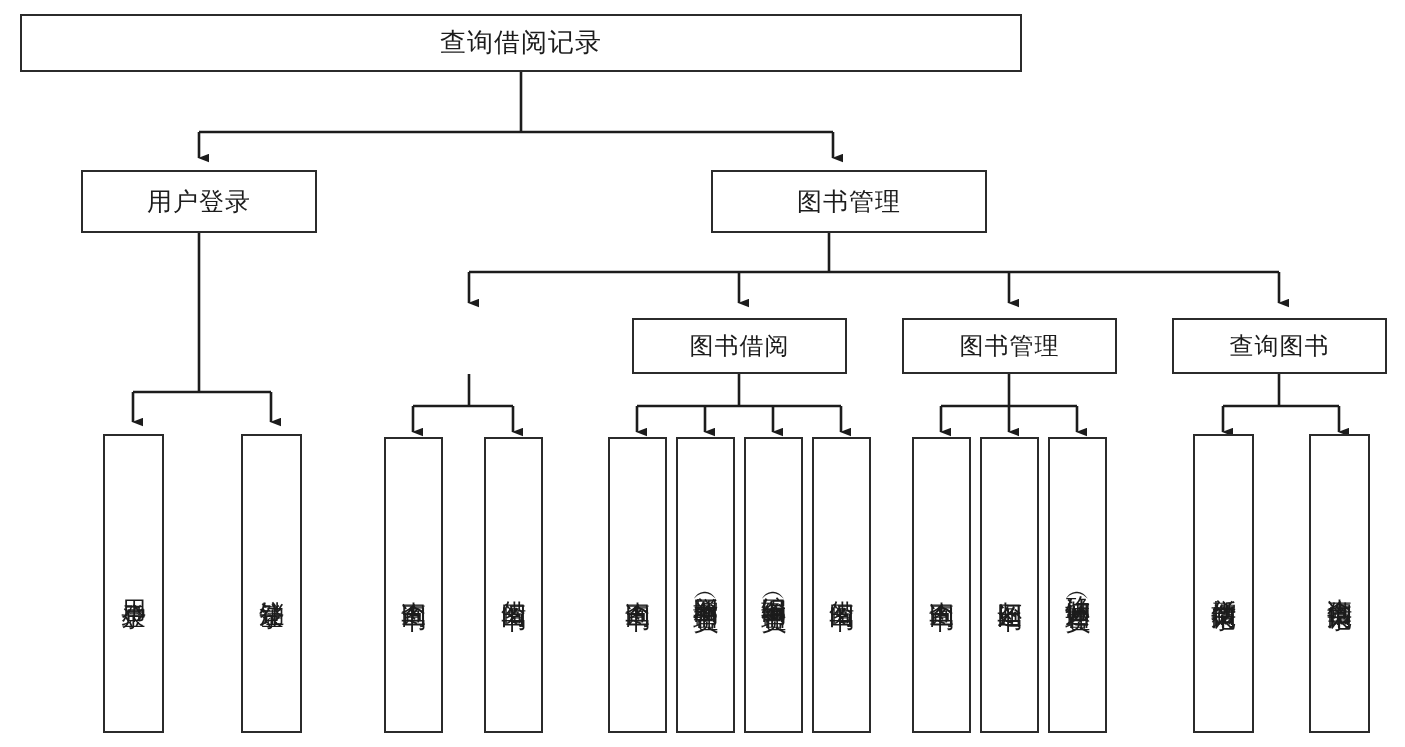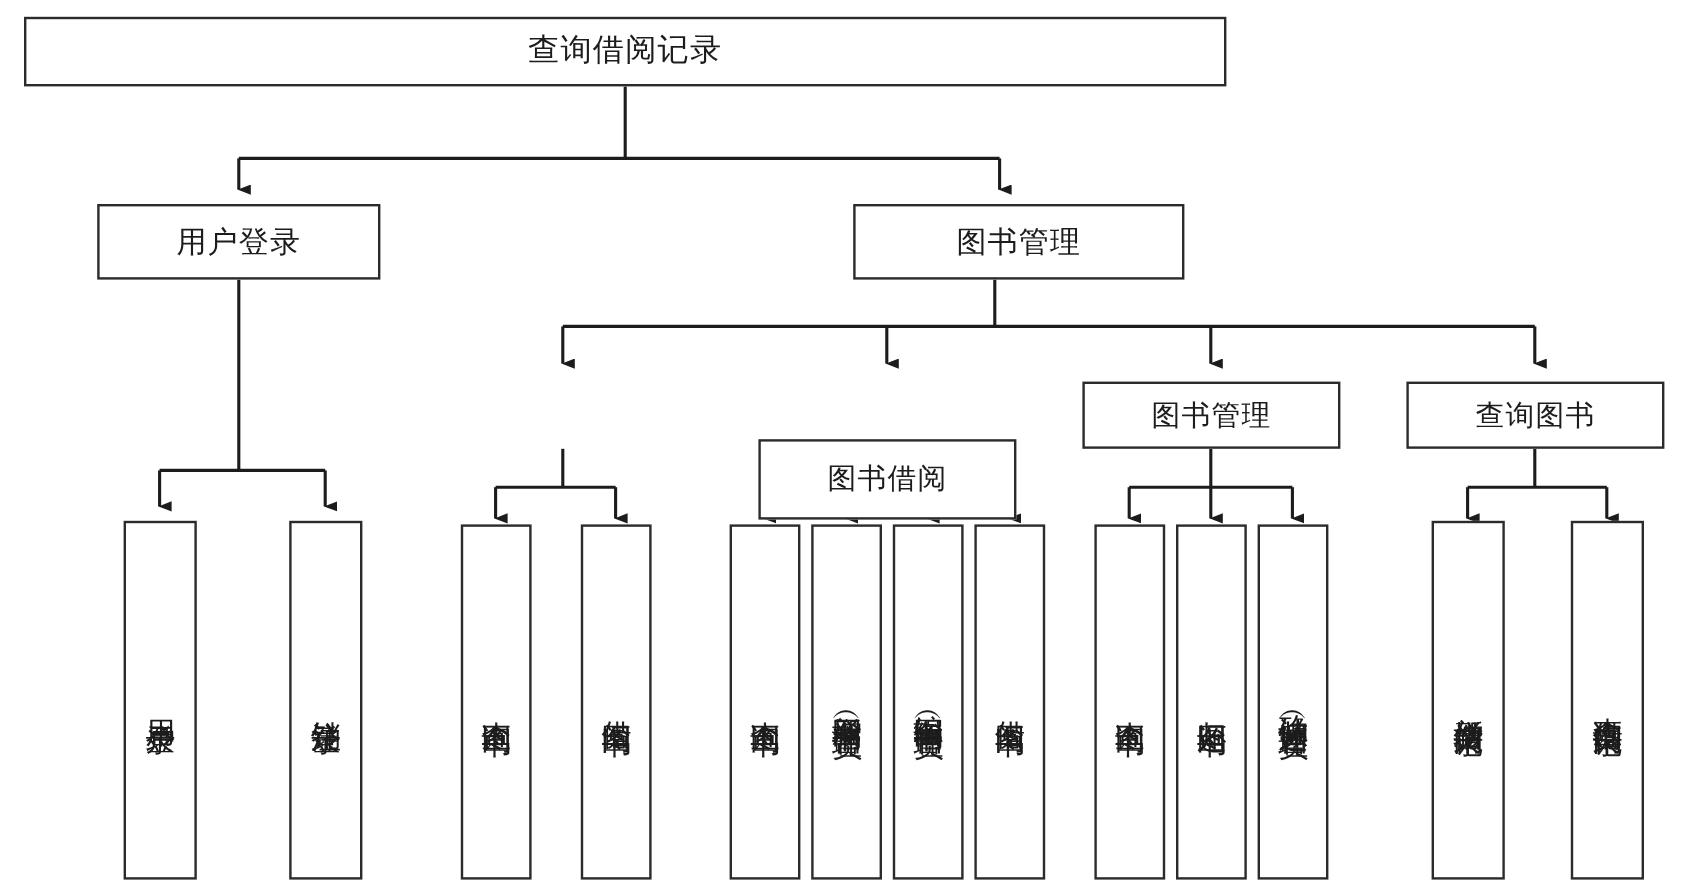--- a/index.html
+++ b/index.html
@@ -136,21 +136,21 @@
     <span class="label">查询借阅记录</span>
   </div>
 
   <div class="node horiz" style="left:81px; top:170px; width:236px; height:63px;">
     <span class="label">用户登录</span>
   </div>
   <div class="node horiz" style="left:711px; top:170px; width:276px; height:63px;">
     <span class="label">图书管理</span>
   </div>
 
-  <div class="node horiz l3" style="left:632px; top:318px; width:215px; height:67px;margin-top:48px;">
+  <div class="node horiz l3" style="left:632px; top:318px; width:215px; height:56px;">
     <span class="label">图书借阅</span>
   </div>
   <div class="node horiz l3" style="left:902px; top:318px; width:215px; height:56px;">
     <span class="label">图书管理</span>
   </div>
   <div class="node horiz l3" style="left:1172px; top:318px; width:215px; height:56px;">
     <span class="label">查询图书</span>
   </div>
 
   <div class="node leaf" style="left:103px; top:434px; width:61px; height:299px;">

